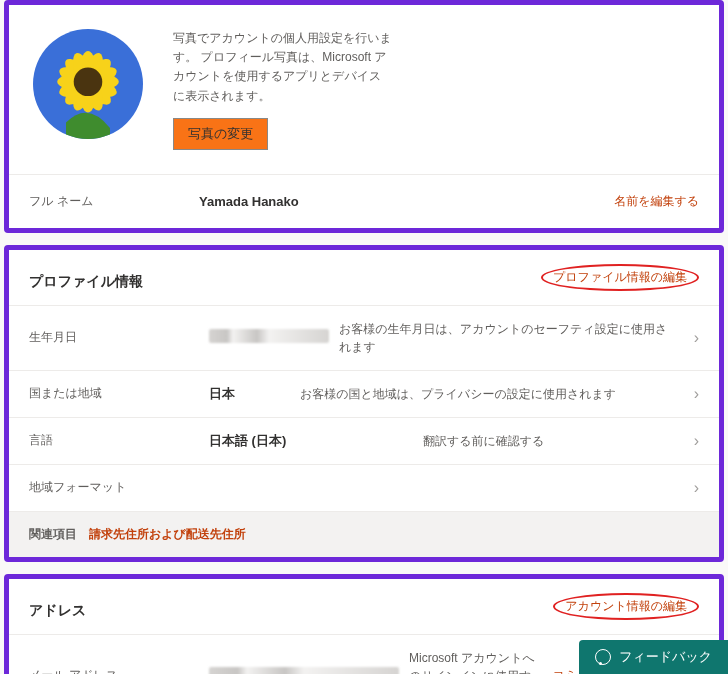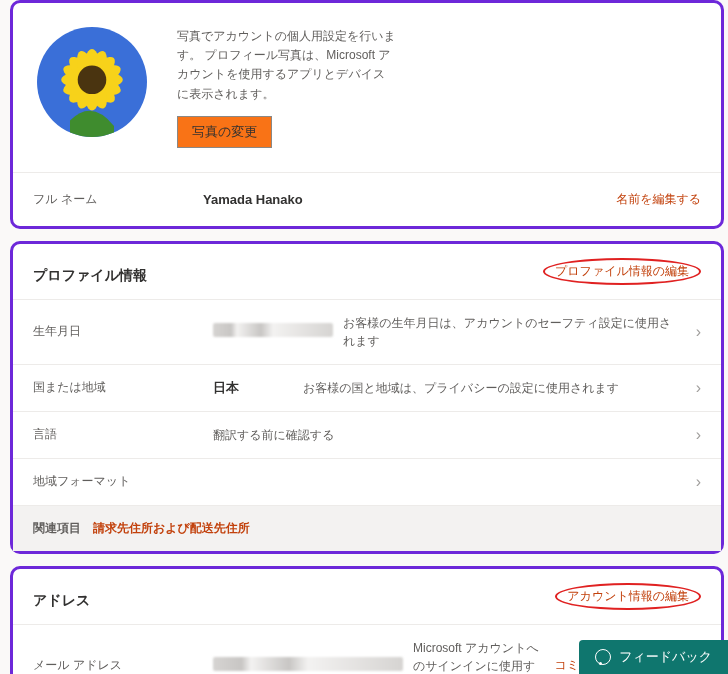--- a/index.html
+++ b/index.html
@@ -5,23 +5,23 @@
     * { box-sizing: border-box; margin: 0; padding: 0; }
     body {
       font-family: "Segoe UI", "Meiryo", sans-serif;
       font-size: 13px;
       color: #323130;
       background: #faf9f8;
       width: 728px;
     }
     .card {
       background: #fff;
-      border: 3px solid #6d28d9;
-      margin: 0 4px 12px 10px;
-      border-radius: 10px;
+      border: 5px solid #6d28d9;
+      margin: 0 4px 12px 4px;
+      border-radius: 4px;
     }
     .photo-block {
       display: flex;
       padding: 24px 20px 24px 20px;
       border-bottom: 1px solid #edebe9;
       align-items: flex-start;
     }
     .avatar {
       width: 110px; height: 110px;
       border-radius: 50%;
@@ -187,20 +187,21 @@
 
   <div class="row">
     <div class="label-col">国または地域</div>
     <div class="value-col">日本</div>
     <div class="desc-col">お客様の国と地域は、プライバシーの設定に使用されます</div>
     <div class="chev">›</div>
   </div>
 
   <div class="row">
     <div class="label-col">言語</div>
+    <div class="value-col">日本語 (日本)</div>
     <div class="desc-col">翻訳する前に確認する</div>
     <div class="chev">›</div>
   </div>
 
   <div class="row">
     <div class="label-col">地域フォーマット</div>
     <div class="value-col"></div>
     <div class="desc-col"></div>
     <div class="chev">›</div>
   </div>

